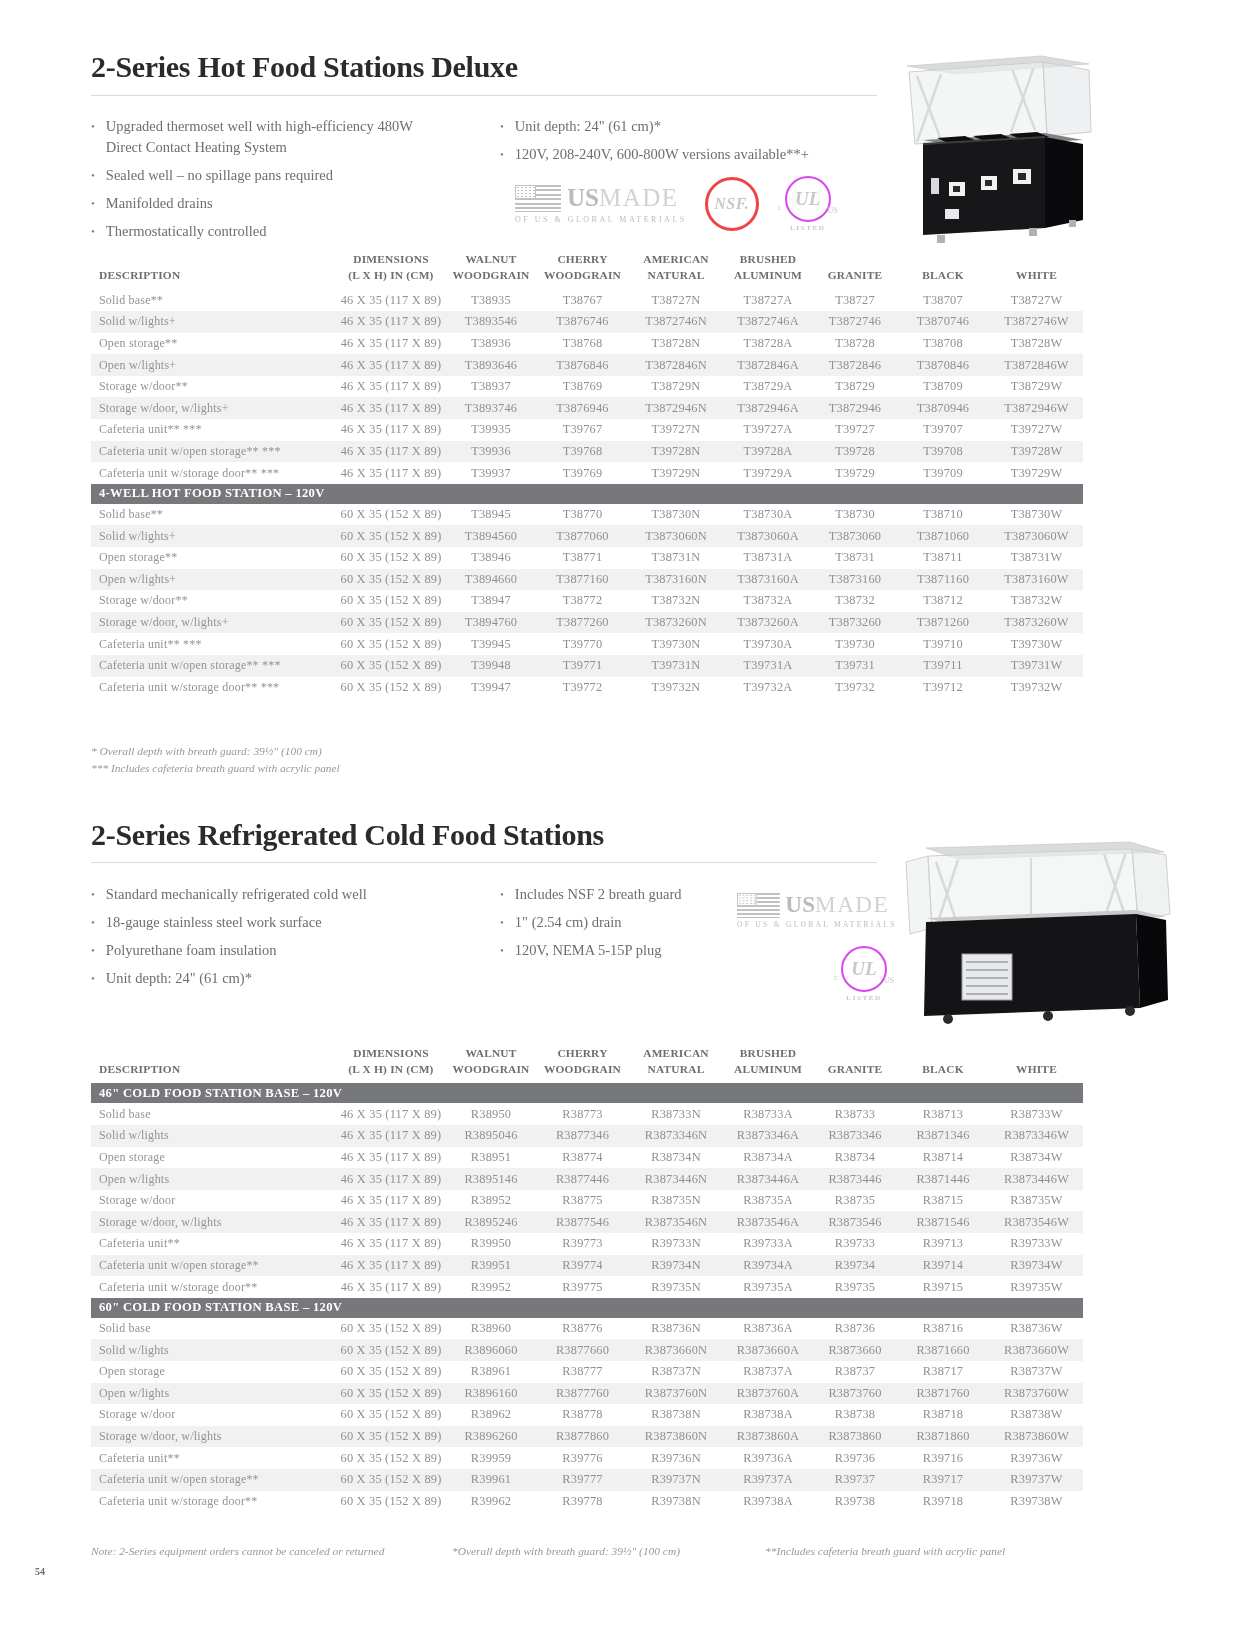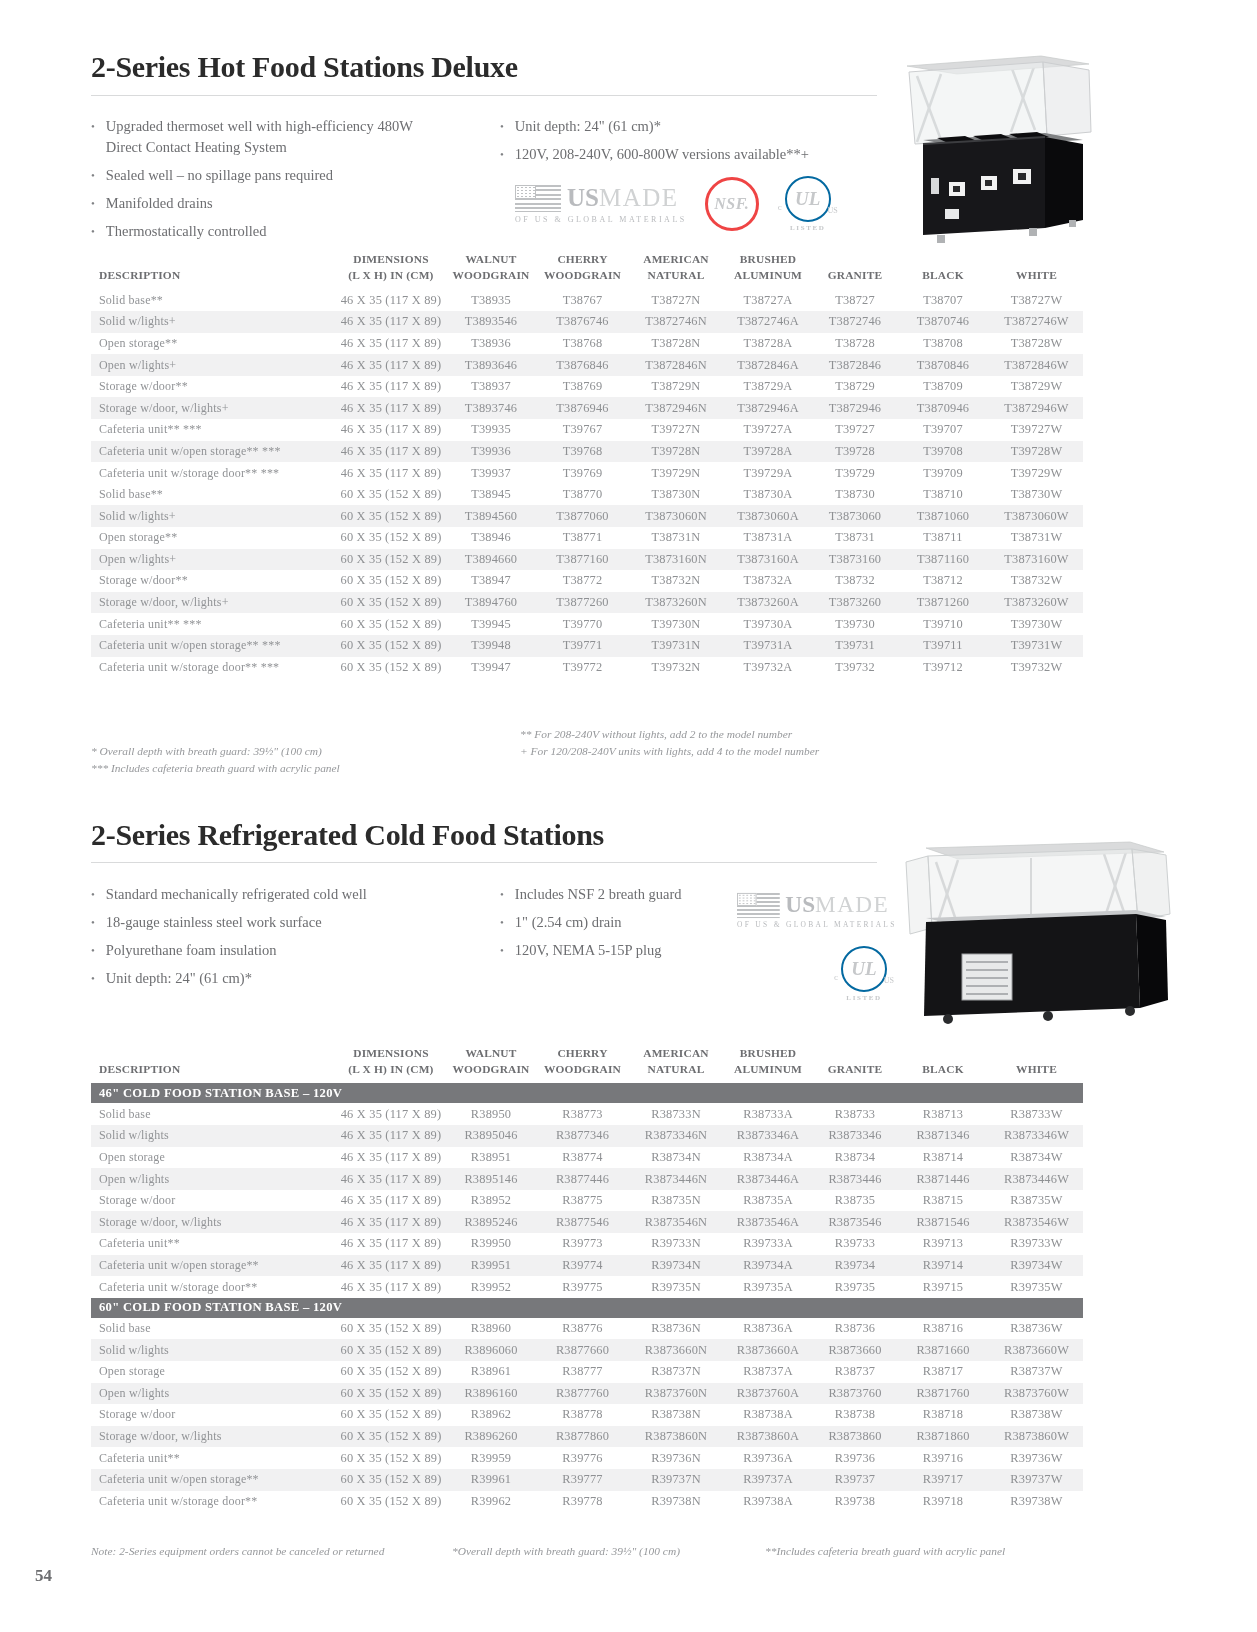--- a/index.html
+++ b/index.html
@@ -24,21 +24,21 @@
   .flag::before { content:""; position:absolute; left:0; top:0; width:19px; height:12px;
           background-color:#fff; border:1px solid #bfc1c3;
           background-image:radial-gradient(#bfc1c3 0.8px, transparent 0.95px); background-size:4px 3px; }
   .usm-us   { font-size:25px; font-weight:700; color:#b9bbbe; }
   .usm-made { font-size:25px; font-weight:400; color:#d0d2d3; letter-spacing:1.5px; }
   .usm-sub  { font-size:8px; letter-spacing:2.5px; color:#b9bbbe; margin-top:3px; white-space:nowrap; }
   .nsf-circle { width:54px; height:54px; border:3px solid #ef4444; border-radius:50%;
           display:flex; align-items:center; justify-content:center; }
   .nsf-text { font-size:16px; font-weight:700; font-style:italic; color:#c6c8ca; letter-spacing:.5px; }
   .ul-logo { position:relative; width:62px; text-align:center; color:#c6c8ca; }
-  .ul-circle { width:46px; height:46px; border:2px solid #0369a1; border-radius:50%; margin:0 auto;
+  .ul-circle { width:46px; height:46px; border:2px solid #d946ef; border-radius:50%; margin:0 auto;
           display:flex; align-items:center; justify-content:center; }
   .ul-mono { font-size:19px; font-weight:700; font-style:italic; }
   .ul-c  { position:absolute; left:1px;  top:26px; font-size:9px; }
   .ul-us { position:absolute; right:1px; top:30px; font-size:8px; }
   .ul-listed { font-size:7px; font-weight:700; letter-spacing:1.6px; margin-top:2px; }
   .scale-sm { transform:scale(.93); transform-origin:top left; }
   
   table.models { position:absolute; left:91px; width:992px; border-collapse:collapse; table-layout:fixed; }
   table.models th:nth-child(1){ width:244px; text-align:left; padding-left:8px; }
   table.models th:nth-child(2){ width:112px; }
@@ -56,21 +56,21 @@
   tr.data-row td { height:21.6px; font-size:12.4px; color:#8e9093; text-align:center;
           letter-spacing:.2px; white-space:nowrap; }
   tr.data-row td.col-desc { text-align:left; padding-left:8px; font-size:12px; color:#919396; }
   tr.data-row.striped td { background:#f1f1f2; }
   
   ul.plain { list-style:none; position:absolute; }
   ul.plain li { font-size:11.4px; font-style:italic; color:#96989b; line-height:17px; }
   .fn-bottom { position:absolute; left:91px; top:1545px; width:1000px; }
   .fn-bottom span { position:absolute; font-size:11.4px; font-style:italic; color:#96989b; white-space:nowrap; }
   .fn-b0 { left:0; }  .fn-b1 { left:361px; }  .fn-b2 { left:674px; }
-  .page-num { position:absolute; left:35px; top:1566px; font-size:17px; font-weight:700; color:#6d6e71; }
+  .page-num { position:absolute; left:35px; top:1566px; font-size:10px; font-weight:700; color:#6d6e71; }
   
   .product { position:absolute; }
 </style>
 </head>
 <body>
 
 <div class="page">
 
   <h1 class="sec-title" style="top:50px;">2-Series Hot Food Stations Deluxe</h1>
   <div class="rule" style="top:95px;"></div>
@@ -262,20 +262,23 @@
           <td class="col-desc">Cafeteria unit w/storage door** ***</td>
           <td class="col-model">46 X 35 (117 X 89)</td>
           <td class="col-model">T39937</td>
           <td class="col-model">T39769</td>
           <td class="col-model">T39729N</td>
           <td class="col-model">T39729A</td>
           <td class="col-model">T39729</td>
           <td class="col-model">T39709</td>
           <td class="col-model">T39729W</td>
         </tr>
+        <tr class="group-row">
+          <td colspan="9">4-WELL HOT FOOD STATION – 120V</td>
+        </tr>
         <tr class="data-row">
           <td class="col-desc">Solid base**</td>
           <td class="col-model">60 X 35 (152 X 89)</td>
           <td class="col-model">T38945</td>
           <td class="col-model">T38770</td>
           <td class="col-model">T38730N</td>
           <td class="col-model">T38730A</td>
           <td class="col-model">T38730</td>
           <td class="col-model">T38710</td>
           <td class="col-model">T38730W</td>
@@ -367,24 +370,20 @@
           <td class="col-model">T39732</td>
           <td class="col-model">T39712</td>
           <td class="col-model">T39732W</td>
         </tr>
       </tbody>
     </table>
 
   <ul class="plain" style="left:91px; top:726px; width:420px;margin-top:17px;">
       <li><span class="li-text">* Overall depth with breath guard: 39½" (100 cm)</span></li>
       <li><span class="li-text">*** Includes cafeteria breath guard with acrylic panel</span></li>
-    </ul>
-  <ul class="plain" style="left:520px; top:726px; width:420px;">
-      <li><span class="li-text">** For 208-240V without lights, add 2 to the model number</span></li>
-      <li><span class="li-text">+ For 120/208-240V units with lights, add 4 to the model number</span></li>
     </ul>
 
   <h1 class="sec-title" style="top:818px;">2-Series Refrigerated Cold Food Stations</h1>
   <div class="rule" style="top:862px;"></div>
 
   <ul class="bullets" style="left:91px; top:884px; width:370px;">
       <li>
         <span class="dot">•</span>
         <span class="li-text">Standard mechanically refrigerated cold well</span>
       </li>

